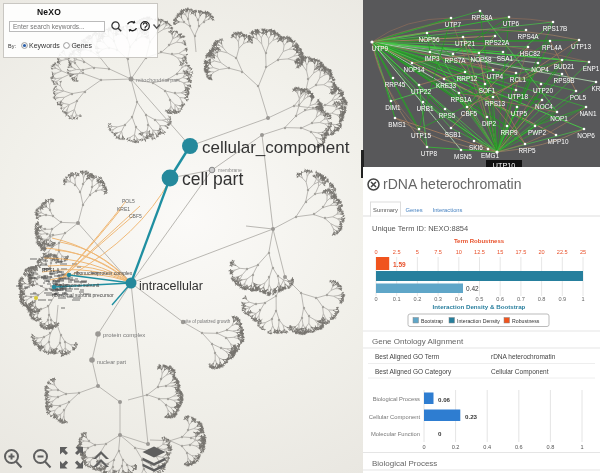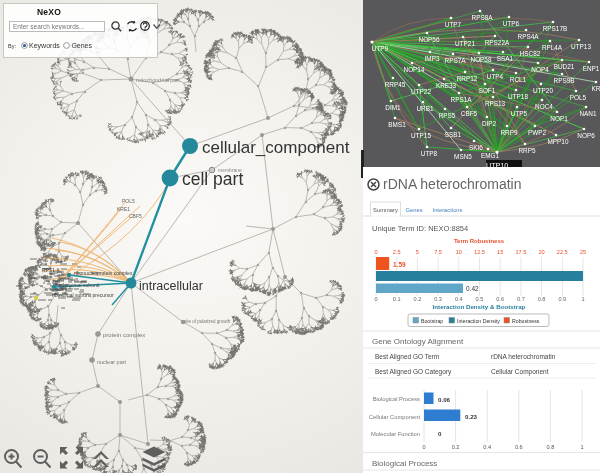--- a/index.html
+++ b/index.html
@@ -603,21 +603,21 @@
         <text x="586" y="138" fill="#fff" font-size="6.4" text-anchor="middle">NOP6</text>
         <text x="558" y="144" fill="#fff" font-size="6.4" text-anchor="middle">MPP10</text>
         <text x="429" y="156" fill="#fff" font-size="6.4" text-anchor="middle">UTP8</text>
         <text x="476" y="150" fill="#fff" font-size="6.4" text-anchor="middle">SKI6</text>
         <text x="463" y="159" fill="#fff" font-size="6.4" text-anchor="middle">MSN5</text>
         <text x="490" y="158" fill="#fff" font-size="6.4" text-anchor="middle">EMG1</text>
         <text x="527" y="153" fill="#fff" font-size="6.4" text-anchor="middle">RRP5</text>
         <text x="380" y="51" fill="#fff" font-size="6.4" text-anchor="middle">UTP9</text>
       </g>
   </svg>
-  <div style="position:absolute;left:486px;top:160px;width:36px;height:12px;background:#111;color:#fff;font-size:7.2px;line-height:12px;">UTP10</div>
+  <div style="position:absolute;left:486px;top:160px;width:36px;height:12px;background:#111;color:#fff;font-size:7.2px;text-align:center;line-height:12px;">UTP10</div>
   <div style="position:absolute;left:361px;top:150px;width:2.5px;height:28px;background:#222;"></div>
 
   <div id="rightcol">
     <svg width="237" height="306" viewBox="363 167 237 306" font-family="Liberation Sans, sans-serif">
 
       <circle cx="373.5" cy="184.5" r="5.5" stroke="#444" stroke-width="1.5" fill="none"></circle>
       <path d="M371 182l5 5M376 182l-5 5" stroke="#444" stroke-width="1.5"></path>
       <text x="383" y="189" font-size="14" fill="#666">rDNA heterochromatin</text>
 
       <line x1="363" y1="216" x2="600" y2="216" stroke="#ddd"></line>

